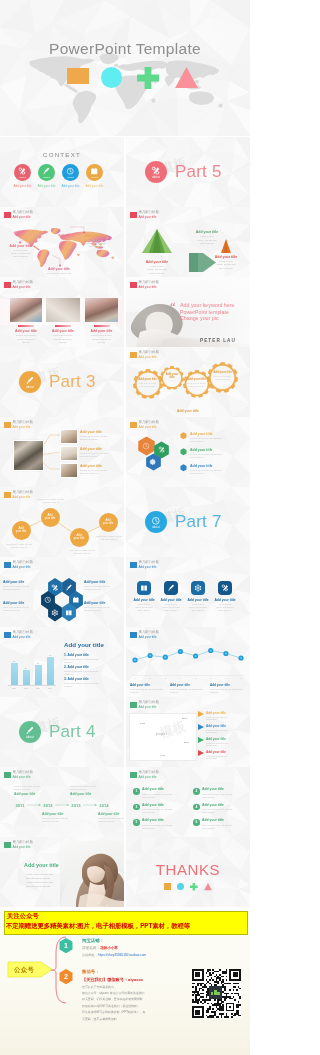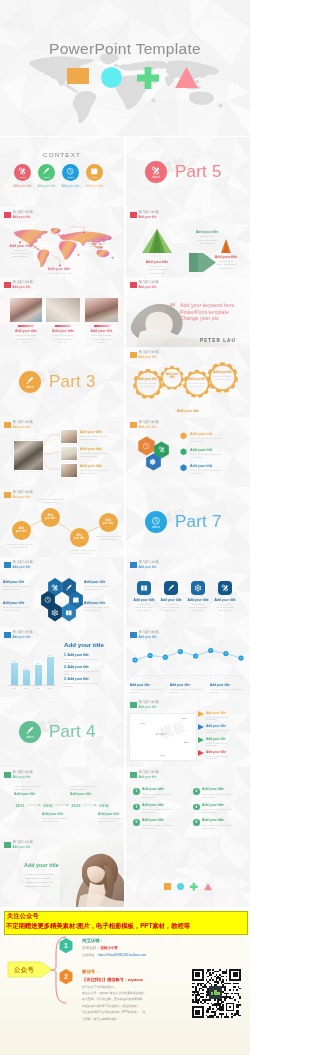--- a/index.html
+++ b/index.html
@@ -1354,20 +1354,21 @@
         </span>
   </div>
 </div>
 
 <div class="slide" style="left:126px;top:837px;width:124px;height:70px;">
   <div class="bg">
         <svg viewBox="0 0 100 100" preserveAspectRatio="none">
           <use href="#bga"></use>
         </svg>
       </div>
+  <div class="a cen" style="left:0;top:24px;width:124px;font-size:15px;color:#ef6f76;letter-spacing:.6px;">THANKS</div>
   <div class="a" style="left:38px;top:46px;width:6.6px;height:6.6px;background:#eda844;"></div>
   <div class="ci" style="left:51px;top:46px;width:7px;height:7px;background:#58d3e5;"></div>
   <svg class="a" style="left:64px;top:45.6px;width:7.6px;height:7.6px;" viewBox="0 0 22 22">
         <path d="M7.6 0h6.8v7.6H22v6.8h-7.6V22H7.6v-7.6H0V7.6h7.6z" fill="#5fd98b"></path>
       </svg>
   <svg class="a" style="left:78px;top:45.6px;width:8px;height:7.2px;" viewBox="0 0 23 21">
         <path d="M11.5 0 23 21H0z" fill="#f08d96"></path>
       </svg>
 </div>
 

